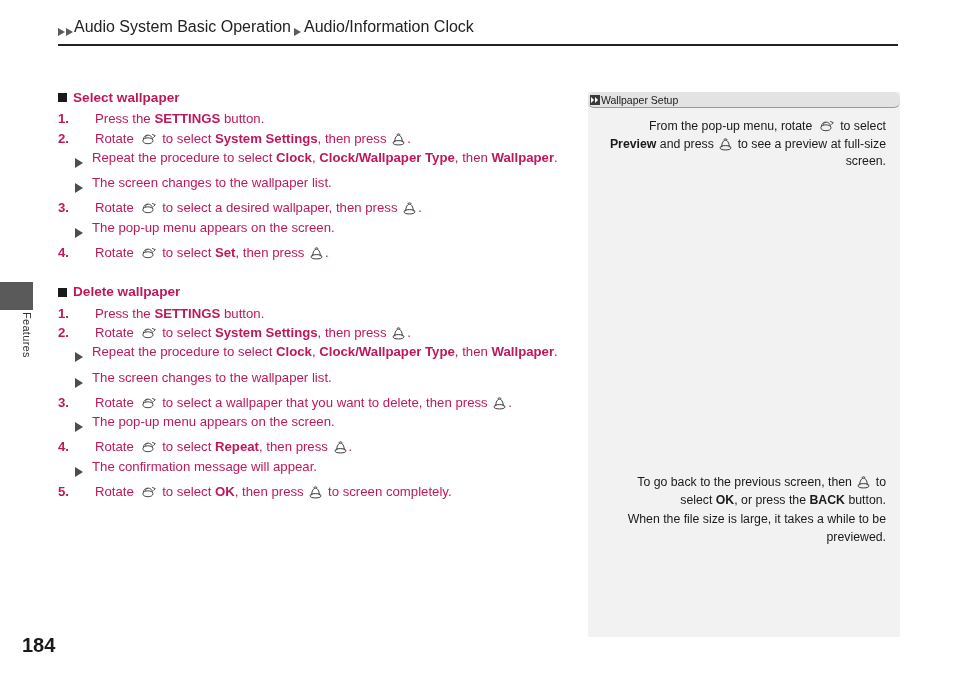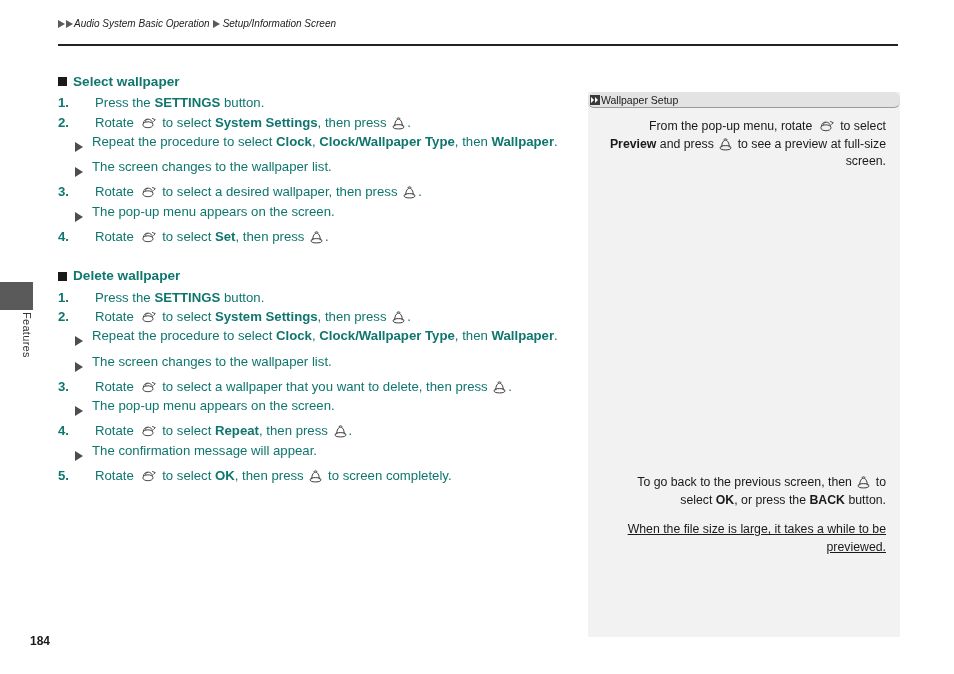--- a/index.html
+++ b/index.html
@@ -25,47 +25,46 @@
     font-size: 11px; color: #333;
     writing-mode: vertical-rl;
     text-orientation: mixed;
     letter-spacing: 0.3px;
   }
 
   
   .breadcrumb {
     position: absolute; left: 58px; top: 18px;
     width: 840px;
-    font-size: 10px;
+    font-size: 16px;
     color: #222;
-    display: flex; align-items: center;
+    display: flex; align-items: flex-end;
     white-space: nowrap;
-    font-style: italic;
   }
   .tri {
     display: inline-block;
     width: 0; height: 0;
     border-left: 7px solid #5b5b5b;
     border-top: 4.5px solid transparent;
     border-bottom: 4.5px solid transparent;
     margin-right: 1px;
   }
   .tri.sep { margin-left: 3px; margin-right: 3px; }
   .rule {
     position: absolute; left: 58px; top: 44px;
     width: 840px; height: 2px; background: #222;
   }
 
   
   .left-col {
-    position: absolute; left: 58px; top: 72px;
+    position: absolute; left: 58px; top: 88px;
     width: 500px;
     font-size: 13.2px;
     line-height: 19.3px;
-    color: #0f766e;
+    color: #be185d;
   }
   .sec-head {
     font-weight: bold; font-size: 13.6px;
     margin-bottom: 2px;
     display: flex; align-items: center;
   }
   .sq {
     display: inline-block;
     width: 9px; height: 9px;
     background: #1a1a1a;
@@ -150,40 +149,40 @@
   .dbl-chev::after  { left: 5px; }
 
   .sb-text {
     padding: 10px 14px 0 14px;
     font-size: 12.3px;
     line-height: 17.6px;
     color: #1a1a1a;
   }
   .sb-text.bottom { padding-top: 14px; }
   .sb-para { margin: 0; text-align: right; }
-  .sb-para + .sb-para { margin-top: 12px; text-decoration: underline; }
+  .sb-para + .sb-para { margin-top: 2px; }
 
   
   .pageno {
-    position: absolute; left: 30px; top: 634px;
-    font-size: 12px; font-weight: bold; color: #1a1a1a;
+    position: absolute; left: 22px; top: 634px;
+    font-size: 20px; font-weight: bold; color: #1a1a1a;
   }
 </style>
 </head>
 <body>
 
 <div class="side-tab"></div>
 <div class="side-tab-label">Features</div>
 
 <div class="breadcrumb">
   <span class="tri"></span>
   <span class="tri"></span>
   <span>Audio System Basic Operation</span>
   <span class="tri sep"></span>
-  <span>Setup/Information Screen</span>
+  <span>Audio/Information Clock</span>
 </div>
 <div class="rule"></div>
 
 <div class="left-col" id="left-col">
     <div class="sec-head">
       <span class="sq"></span>
       <span>Select wallpaper</span>
     </div>
     <div class="step">
       <div class="step-num">1.</div>

